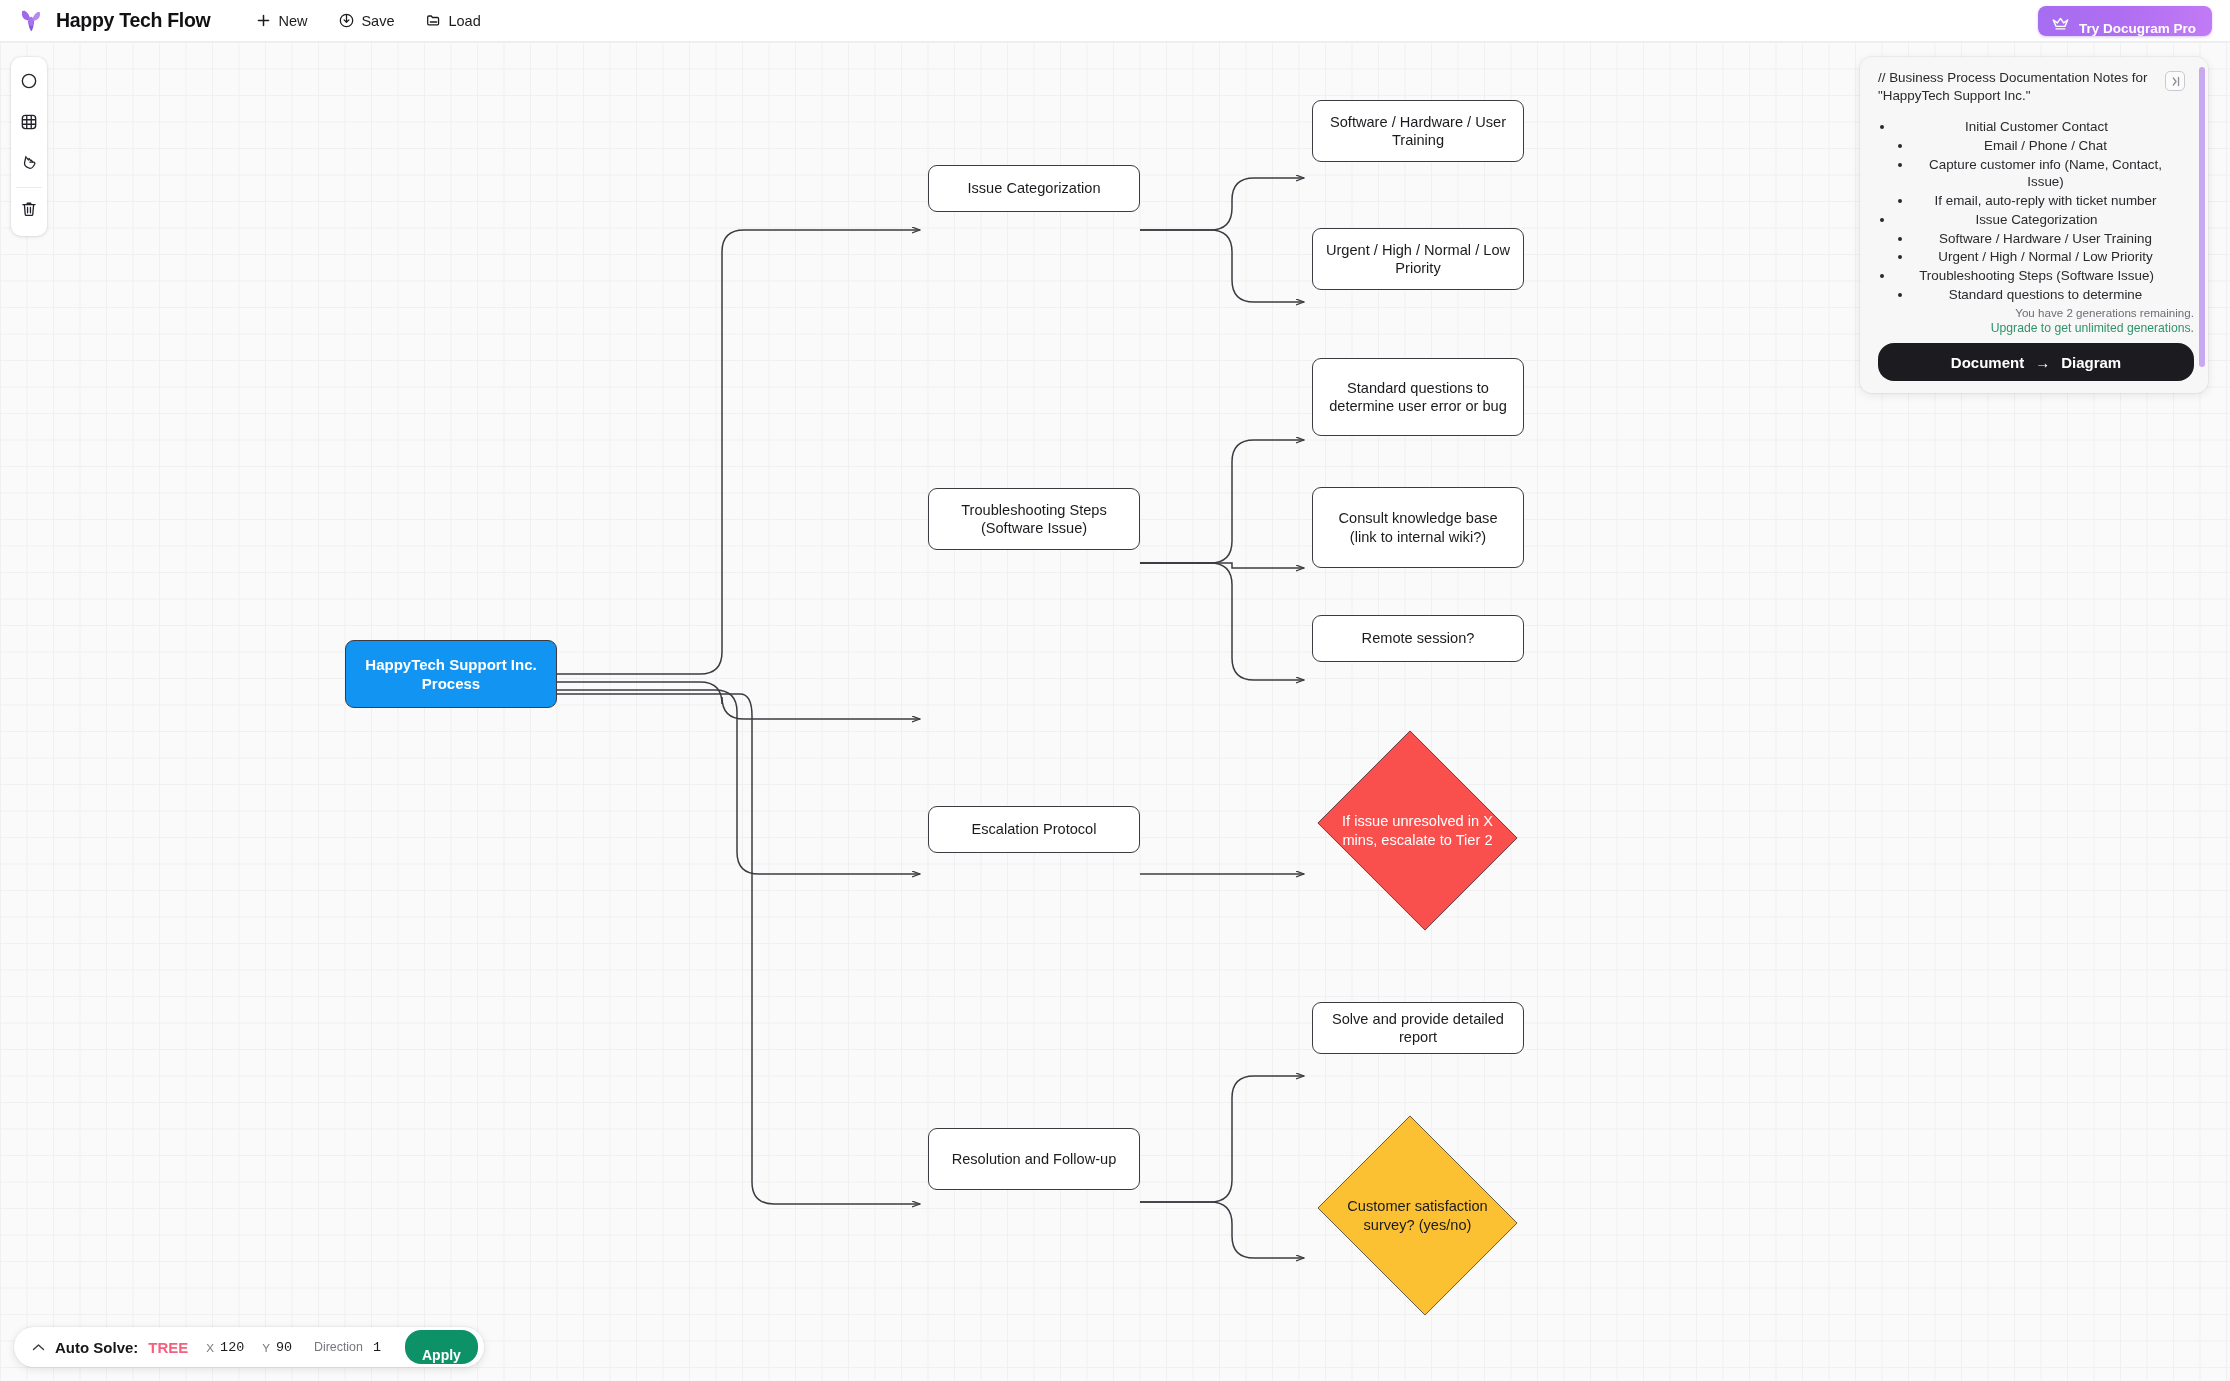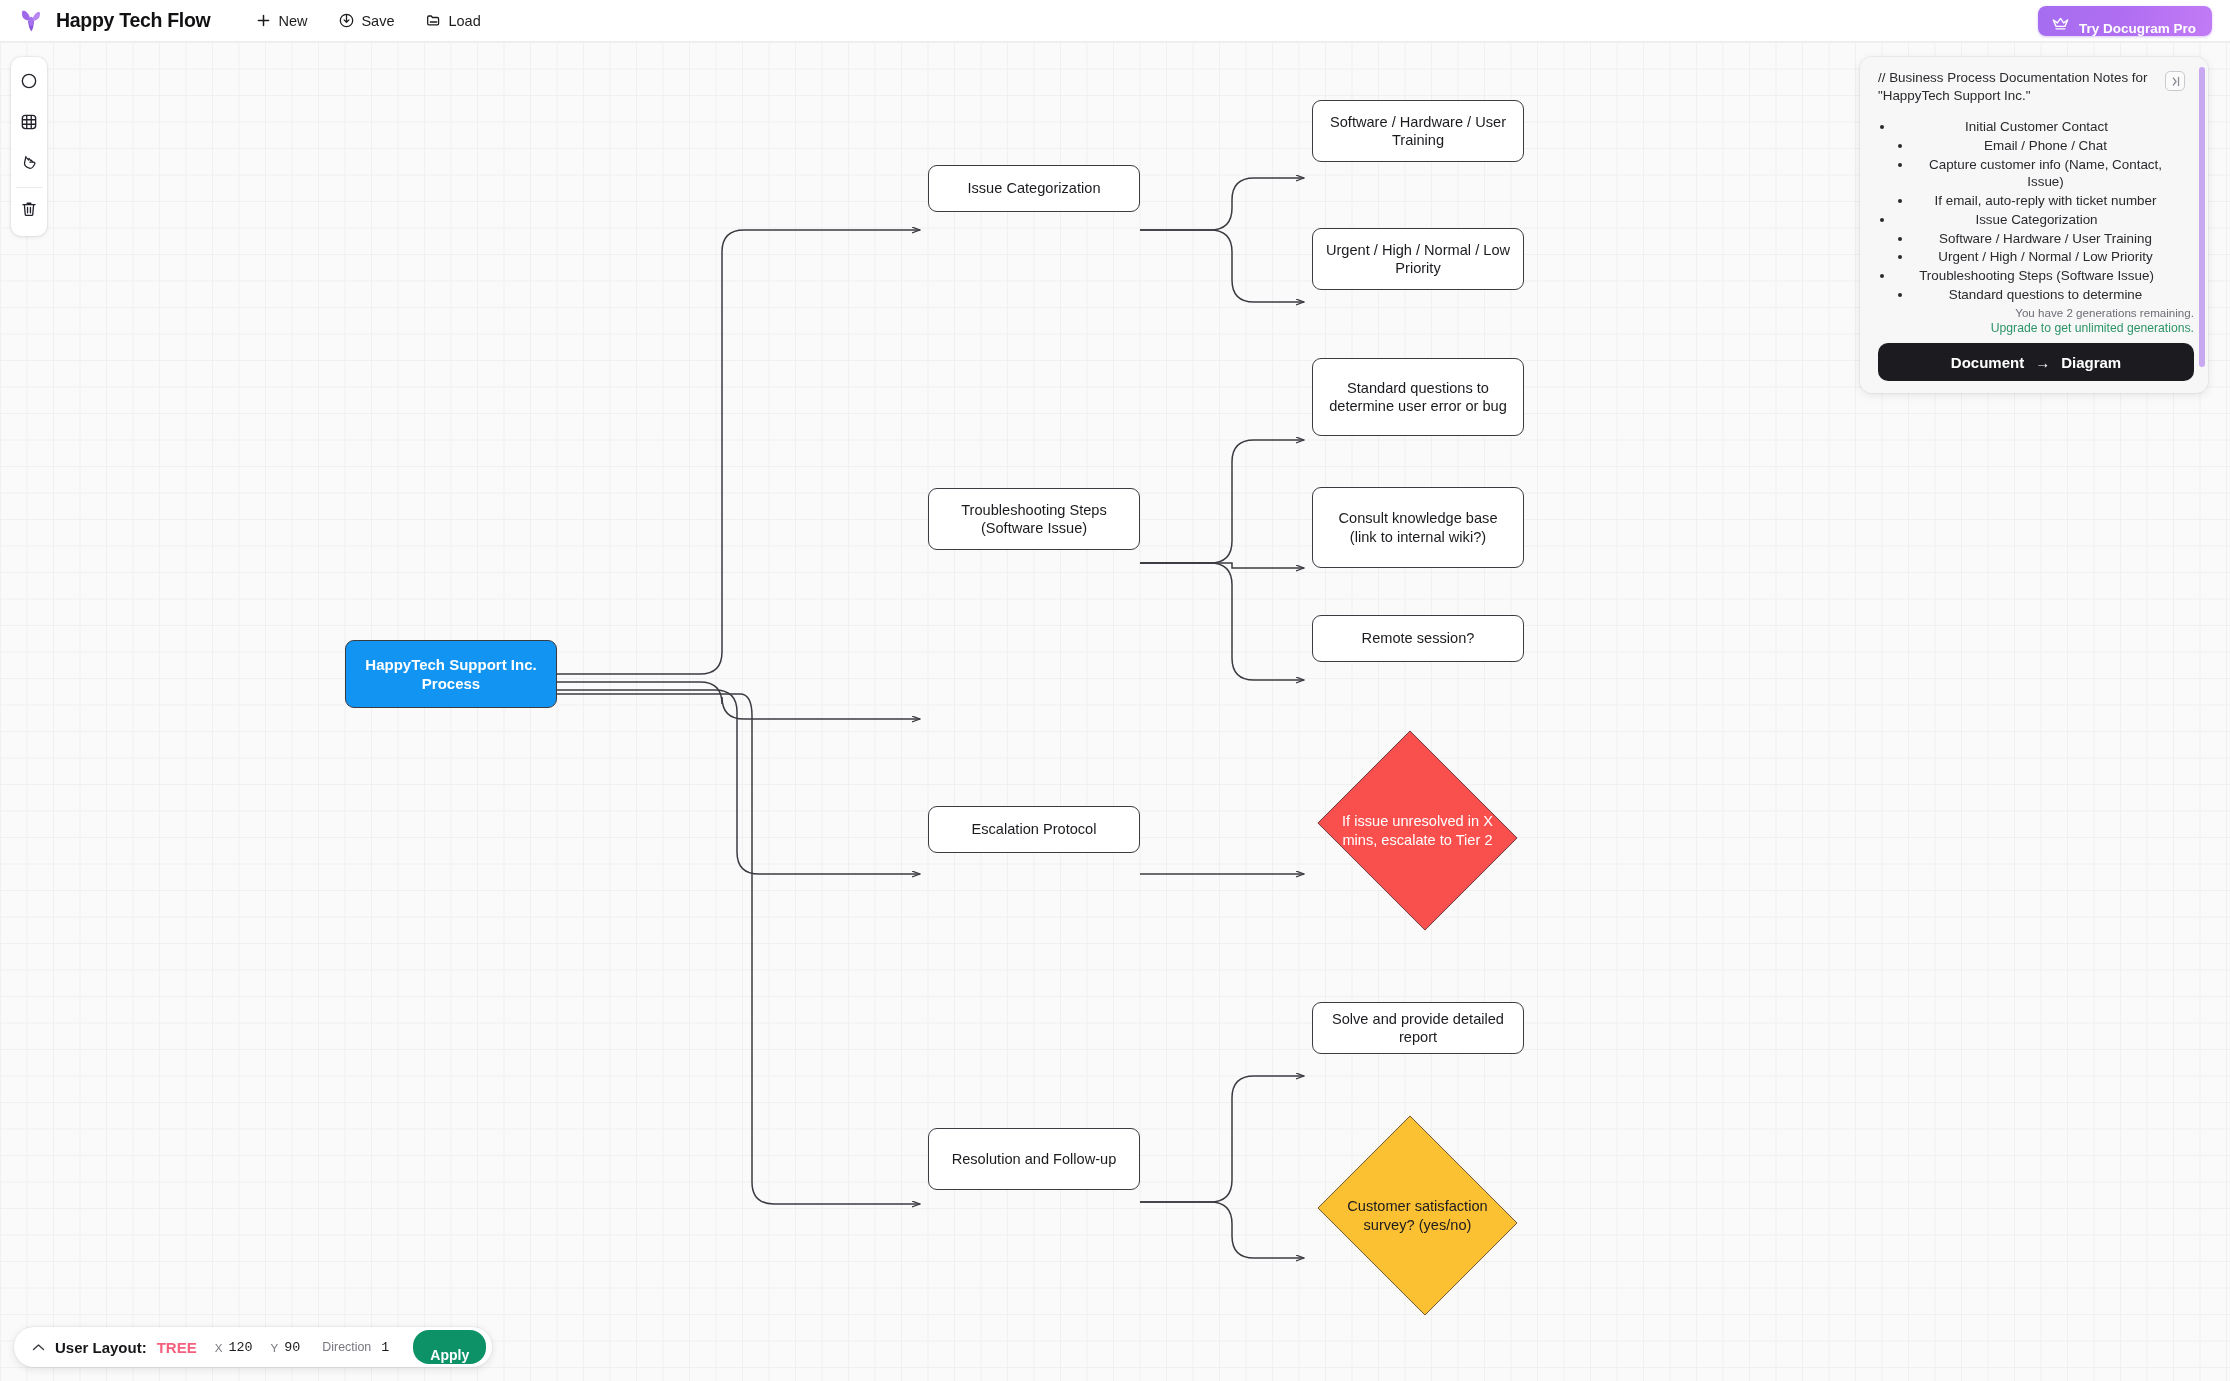--- a/index.html
+++ b/index.html
@@ -91,21 +91,21 @@
   }
   .gen-note {
     text-align: right; font-size: 11.6px; color: #6d6d75; margin-top: 2px;
   }
   .gen-upgrade {
     text-align: right; font-size: 12.2px; color: #2e9469;
     margin-top: 2px; margin-bottom: 8px; cursor: pointer;
   }
   .convert-btn {
     width: 100%; height: 38px; background: #1c1c20; color: #fff;
-    border: none; border-radius: 10px; font-size: 15px; font-weight: 700;
+    border: none; border-radius: 16px; font-size: 15px; font-weight: 700;
     cursor: pointer; display: flex; align-items: center;
     justify-content: center; gap: 11px;
   }
 
   
   .node {
     position: absolute; display: flex; align-items: center;
     justify-content: center; text-align: center; z-index: 10;
   }
   .node-box {
@@ -355,21 +355,21 @@
       <span>Diagram</span>
     </button>
   </div>
 
   <div id="autolayout">
     <span class="al-caret">
       <svg width="13" height="9" viewBox="0 0 14 9" fill="none" stroke="#3a3a40" stroke-width="1.5" stroke-linecap="round" stroke-linejoin="round">
         <path d="M1.6 6.6 7 1.8l5.4 4.8"></path>
       </svg>
     </span>
-    <span class="al-title">User Layout:</span>
+    <span class="al-title">Auto Solve:</span>
     <span class="al-mode">TREE</span>
     <span class="al-field">
       <span class="al-key">X</span>
       <span class="al-val">120</span>
     </span>
     <span class="al-field">
       <span class="al-key">Y</span>
       <span class="al-val">90</span>
     </span>
     <span class="al-dirlabel">Direction</span>

